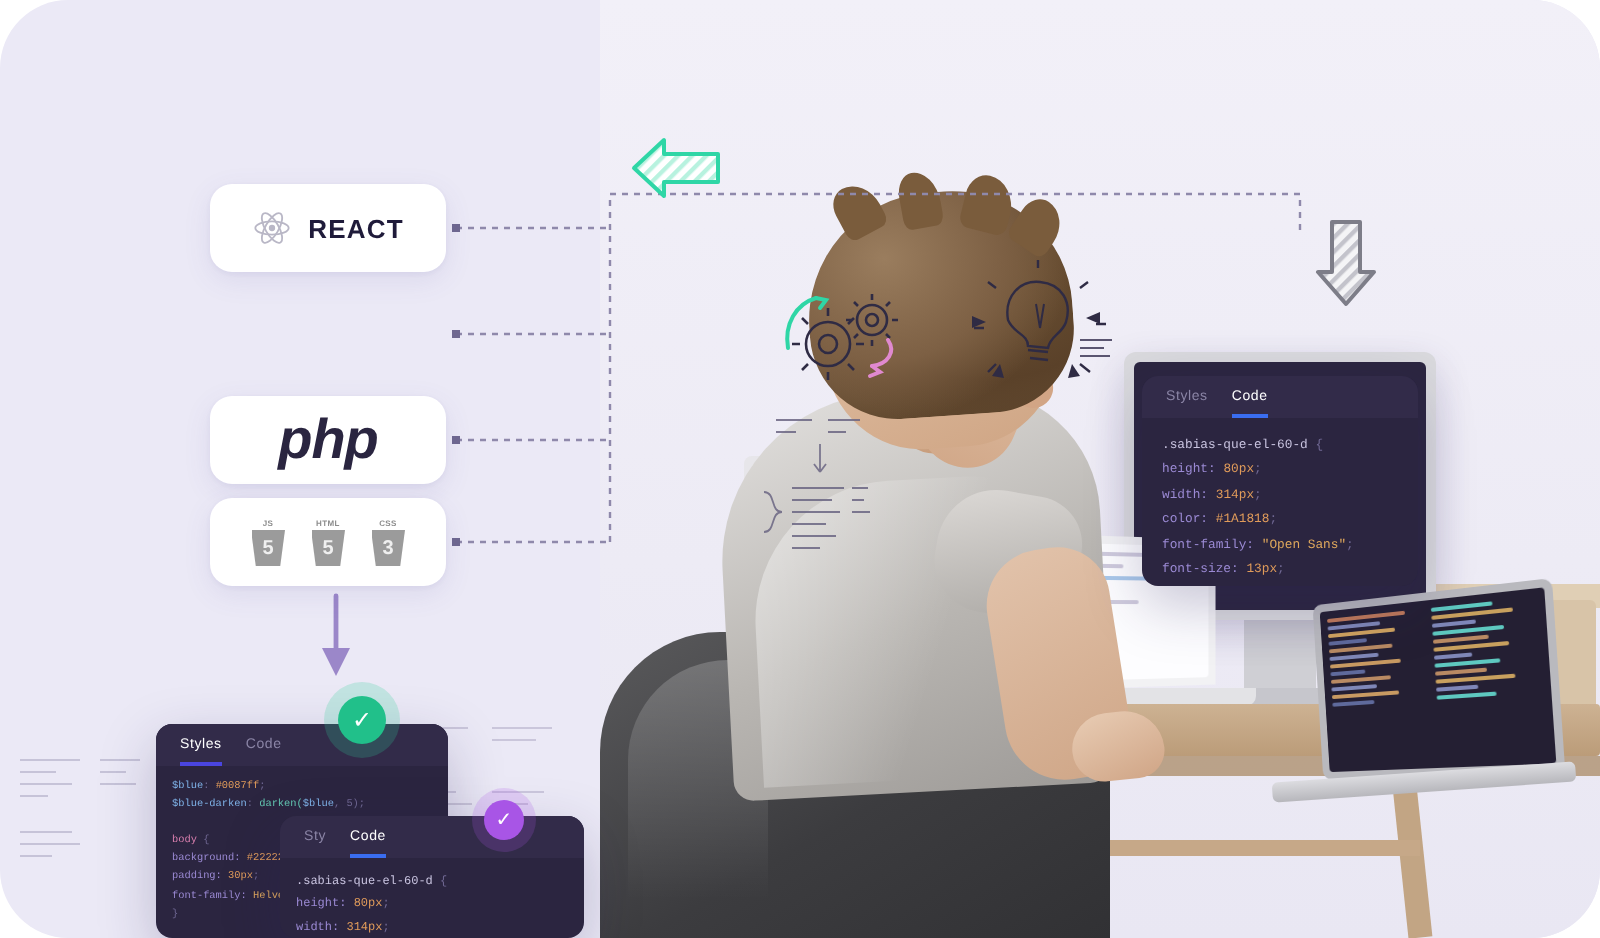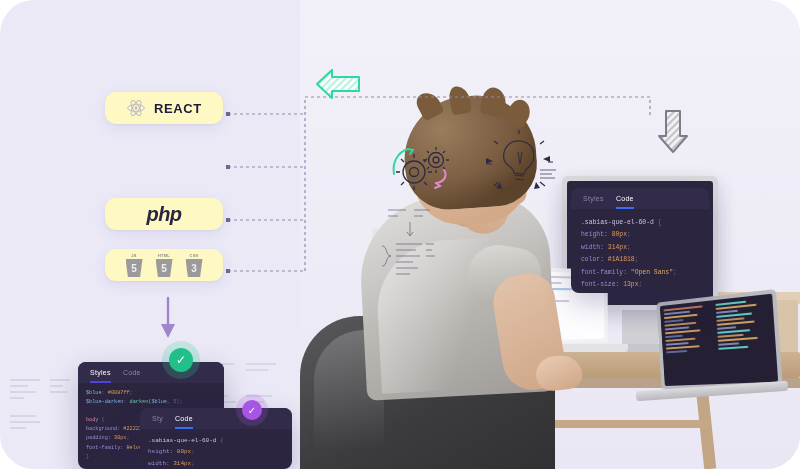--- a/index.html
+++ b/index.html
@@ -11,33 +11,33 @@
   #canvas{
     position:absolute;left:0;top:0;width:800px;height:469px;
     background:#ebe9f6;border-radius:34px;overflow:hidden;
   }
 
   
   .dash-svg{position:absolute;left:0;top:0;width:800px;height:469px;pointer-events:none;}
 
   
   .card{
-    position:absolute;left:105px;width:118px;height:32px;
-    background:#fef9c3;border-radius:11px;
+    position:absolute;left:105px;width:118px;height:44px;
+    background:#ffffff;border-radius:11px;
     box-shadow:0 4px 14px rgba(92,80,160,.10), 0 1px 3px rgba(92,80,160,.07);
     display:flex;align-items:center;justify-content:center;gap:8px;
   }
   #card-react{top:92px;}
   #card-laravel{top:145px;}
   #card-php{top:198px;}
   #card-langs{top:249px;}
 
   .card-label{font-weight:bold;font-size:13px;letter-spacing:.6px;color:#1f1b3a;}
   .card-label.laravel{font-weight:normal;font-size:16px;color:#6e6b80;letter-spacing:0;}
-  .card-label.php{font-style:italic;font-weight:bold;font-size:20px;color:#2a2540;letter-spacing:-.5px;}
+  .card-label.php{font-style:italic;font-weight:bold;font-size:28px;color:#2a2540;letter-spacing:-.5px;}
 
   .badge-row{display:flex;gap:10px;align-items:flex-end;}
   .shield{position:relative;width:20px;height:24px;display:flex;flex-direction:column;align-items:center;}
   .shield .tag{font-size:4px;font-weight:bold;color:#8c8c8c;letter-spacing:.2px;margin-bottom:1px;}
   .shield .body{
     width:17px;height:19px;background:#9b9b9b;
     clip-path:polygon(0% 0%,100% 0%,86% 100%,50% 112%,14% 100%);
     display:flex;align-items:center;justify-content:center;
     color:#efefef;font-size:10px;font-weight:bold;
   }

